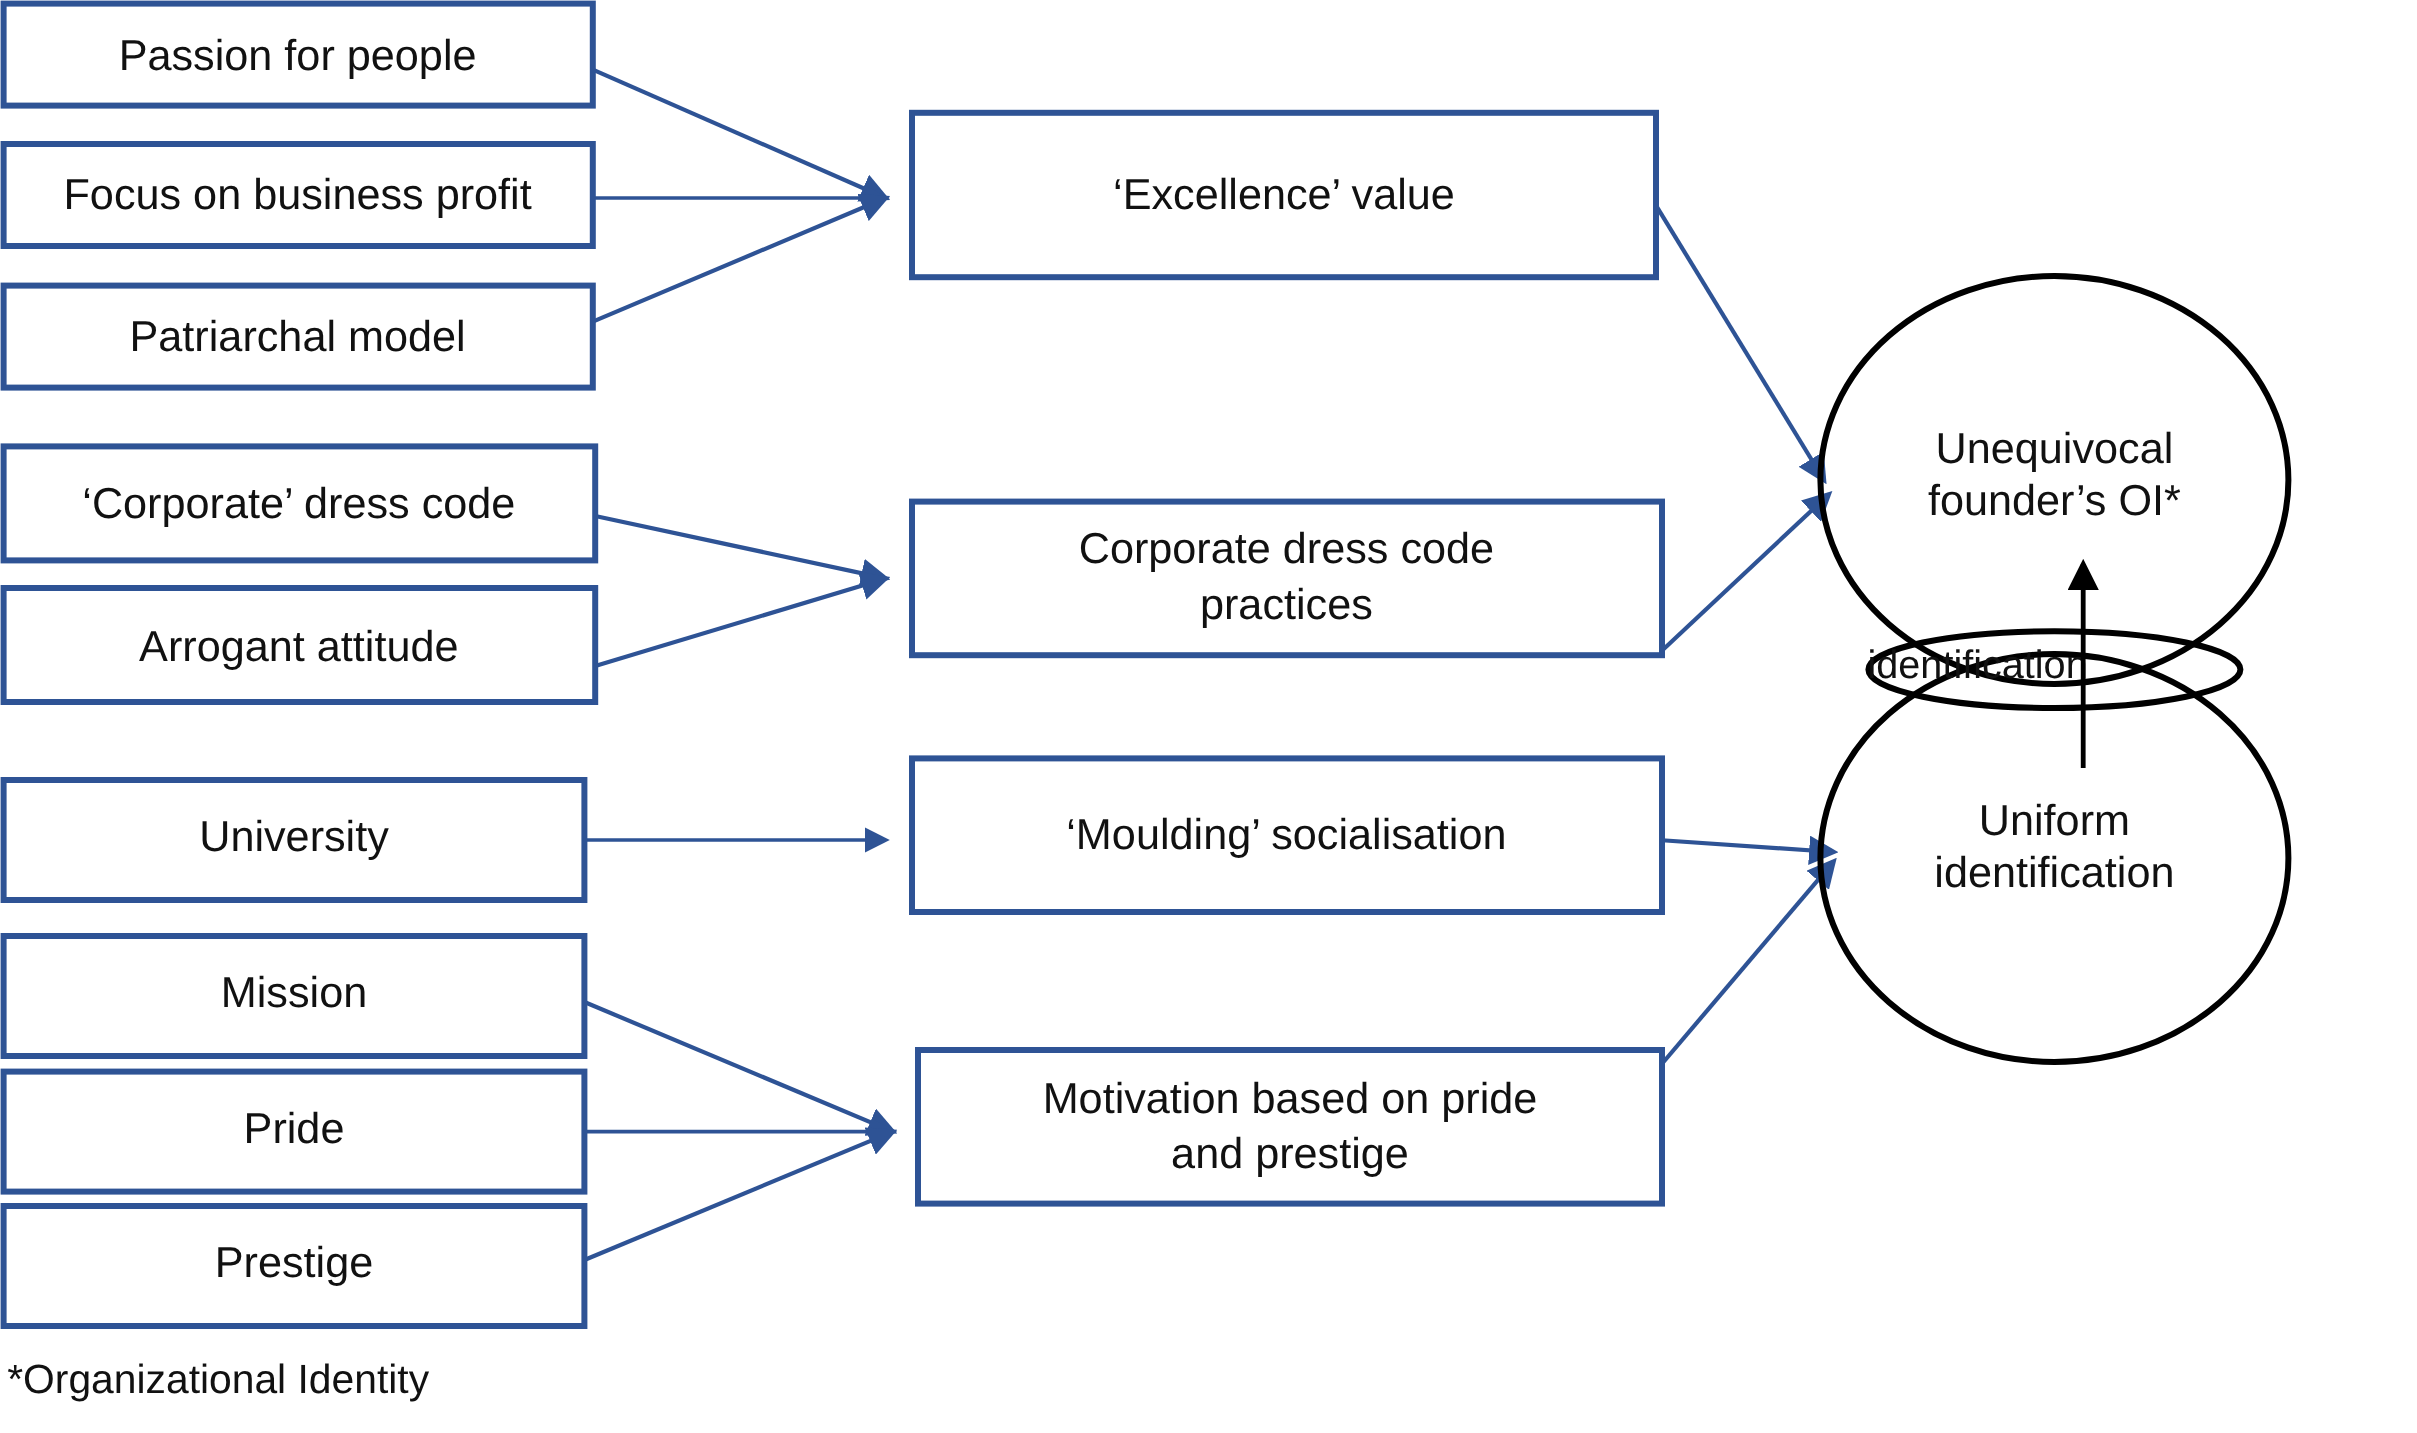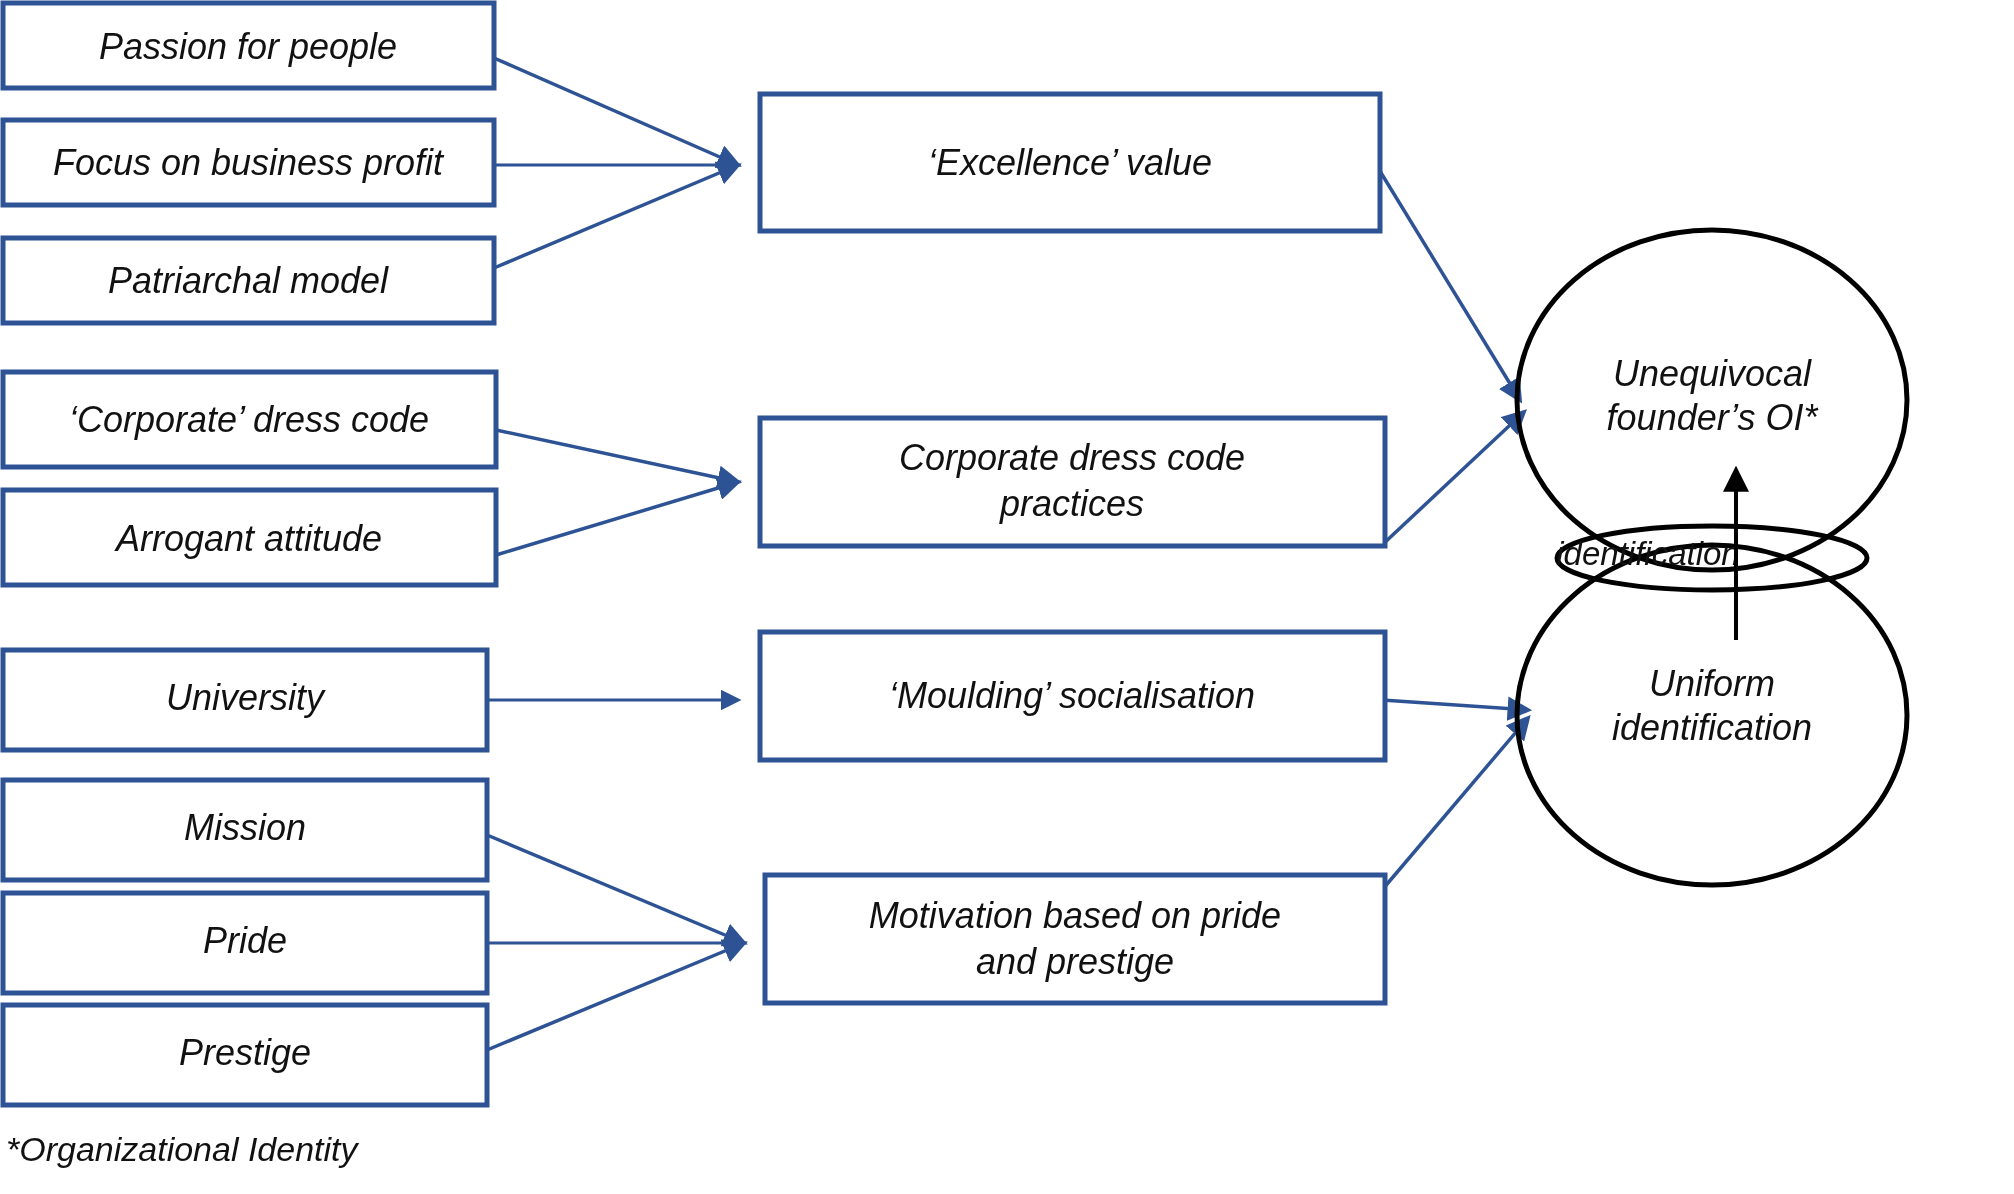--- a/index.html
+++ b/index.html
@@ -8,21 +8,20 @@
     padding: 0;
     background: #ffffff;
   }
   #stage {
     position: relative;
     width: 1951px;
     height: 1194px;
     background: #ffffff;
     font-family: "Liberation Sans", sans-serif;
     overflow: hidden;
-    font-style: italic;
   }
   #diagram {
     position: absolute;
     left: 0;
     top: 0;
     width: 2014px;
     height: 1194px;
   }
   .node-rect {
     fill: #ffffff;

